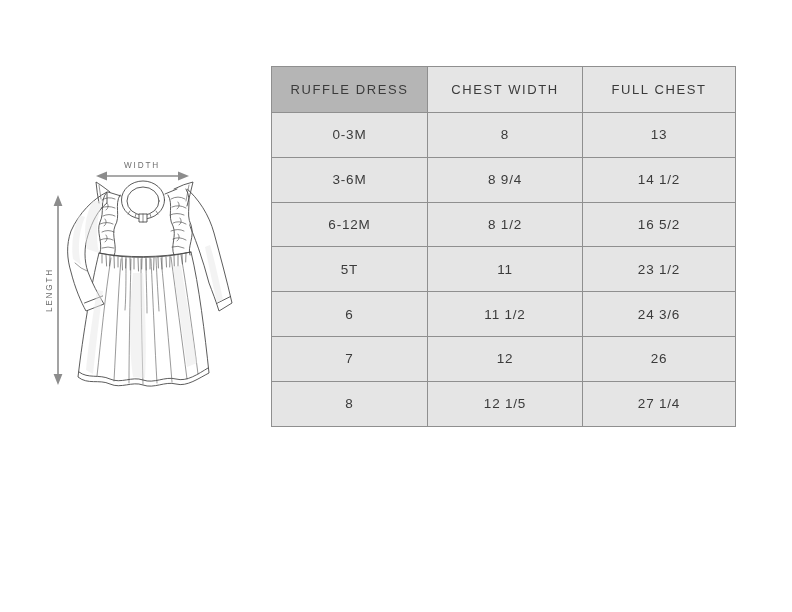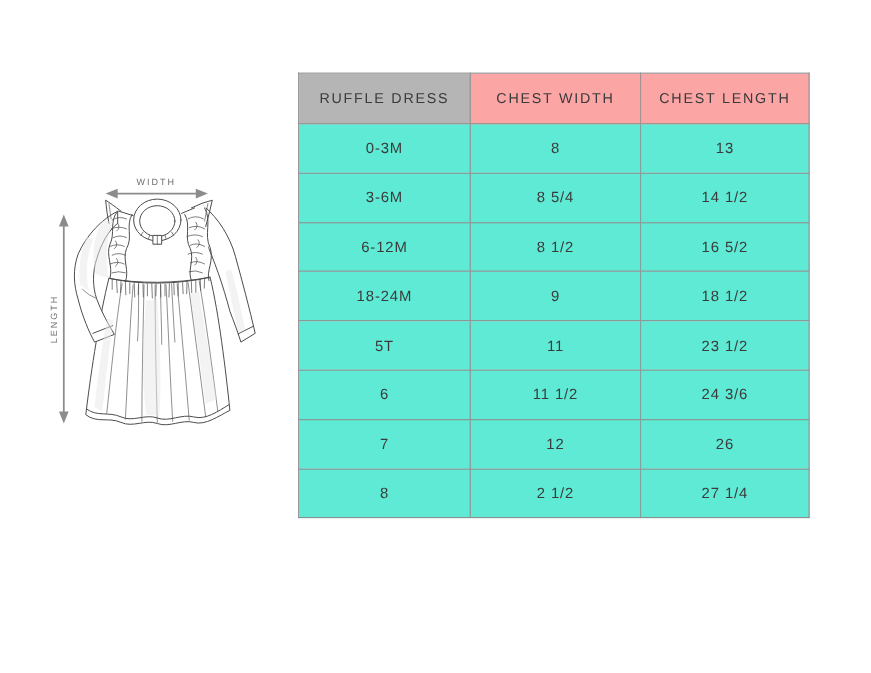--- a/index.html
+++ b/index.html
@@ -14,23 +14,23 @@
   }
   .size-table th,.size-table td{
     border:1.5px solid #8f8f8f;
     text-align:center;vertical-align:middle;
     color:#3b3b3b;font-weight:400;padding:4px;
   }
   .size-table th{
     height:37px;font-size:13px;letter-spacing:1.6px;
   }
   .size-table th.primary{background:#b5b5b5;}
-  .size-table th.secondary{background:#fca5a5;}
+  .size-table th.secondary{background:#e5e5e5;}
   .size-table td{
-    height:35.8px;font-size:13.5px;letter-spacing:0.8px;background:#5eead4;
+    height:35.8px;font-size:13.5px;letter-spacing:0.8px;background:#e5e5e5;
   }
   
   .sketch{position:absolute;left:35px;top:155px;width:230px;height:255px;}
   .sketch text{
     font-family:"Liberation Sans",sans-serif;
     font-size:8.2px;letter-spacing:1.8px;fill:#6f6f6f;
   }
   .ln{stroke:#4a4a4a;stroke-width:.9;fill:none;stroke-linecap:round;stroke-linejoin:round;}
   .lnw{stroke:#4a4a4a;stroke-width:.9;fill:#ffffff;stroke-linejoin:round;}
   .thin{stroke:#565656;stroke-width:.6;fill:none;stroke-linecap:round;}
@@ -131,59 +131,54 @@
   <table class="size-table">
     <colgroup>
         <col style="width:156px">
         <col style="width:155px">
         <col style="width:153px">
       </colgroup>
     <thead>
       <tr>
         <th class="primary">RUFFLE DRESS</th>
         <th class="secondary">CHEST WIDTH</th>
-        <th class="secondary">CHEST LENGTH</th>
+        <th class="secondary">FULL CHEST</th>
       </tr>
     </thead>
     <tbody>
       <tr>
         <td>0-3M</td>
         <td>8</td>
         <td>13</td>
       </tr>
       <tr>
         <td>3-6M</td>
-        <td>8 5/4</td>
+        <td>8 9/4</td>
         <td>14 1/2</td>
       </tr>
       <tr>
         <td>6-12M</td>
         <td>8 1/2</td>
         <td>16 5/2</td>
-      </tr>
-      <tr>
-        <td>18-24M</td>
-        <td>9</td>
-        <td>18 1/2</td>
       </tr>
       <tr>
         <td>5T</td>
         <td>11</td>
         <td>23 1/2</td>
       </tr>
       <tr>
         <td>6</td>
         <td>11 1/2</td>
         <td>24 3/6</td>
       </tr>
       <tr>
         <td>7</td>
         <td>12</td>
         <td>26</td>
       </tr>
       <tr>
         <td>8</td>
-        <td>2 1/2</td>
+        <td>12 1/5</td>
         <td>27 1/4</td>
       </tr>
     </tbody>
   </table>
 </div>
 
 </body></html>

